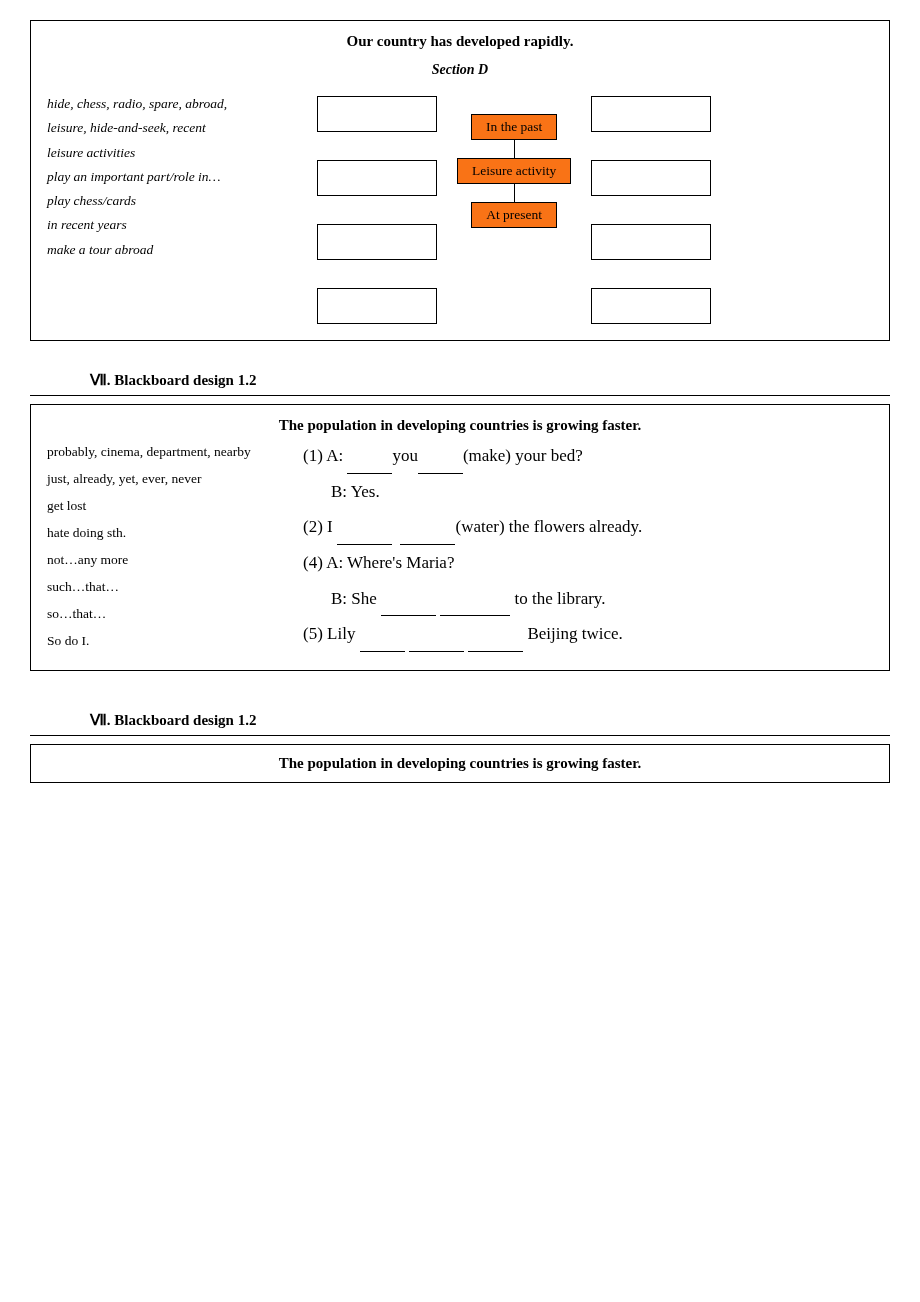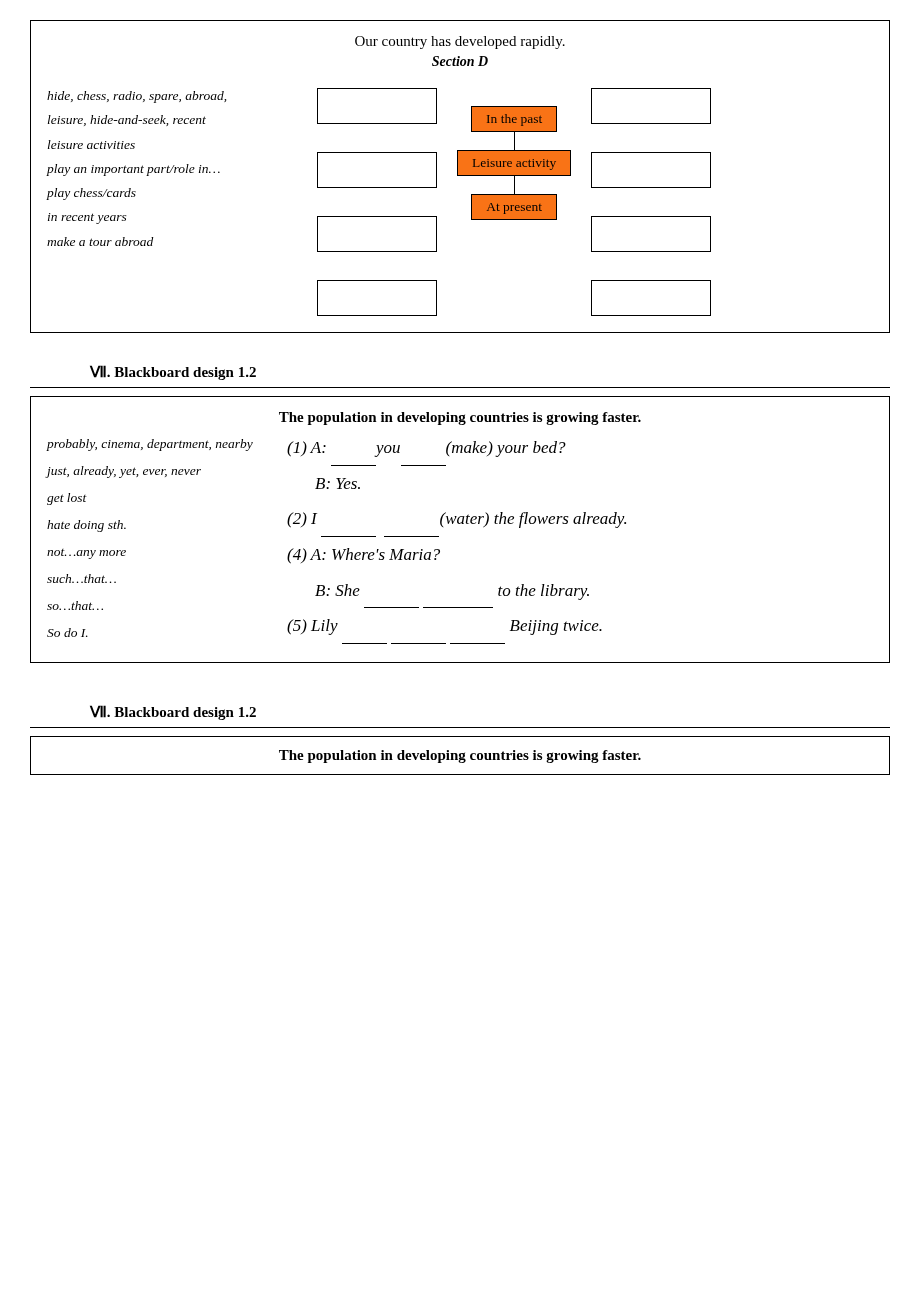--- a/index.html
+++ b/index.html
@@ -17,23 +17,23 @@
     }
 
     
     .board1 {
       border: 1px solid #000;
       padding: 12px 16px 16px 16px;
       margin-bottom: 30px;
     }
     .board-title {
       text-align: center;
-      font-weight: normal;
+      font-weight: bold;
       font-size: 15px;
-      margin-bottom: 4px;
+      margin-bottom: 12px;
     }
     .board-subtitle {
       text-align: center;
       font-weight: bold;
       font-size: 14px;
       margin-bottom: 14px;
       font-style: italic;
     }
     .board1-content {
       display: flex;
@@ -83,22 +83,21 @@
     }
     .board2-subtitle {
       text-align: center;
       font-weight: bold;
       font-size: 14px;
       margin-bottom: 12px;
     }
     .board2-content {
       display: flex;
       flex-direction: row;
-      gap: 20px;
-      font-style: italic;
+      gap: 36px;
     }
     .board2-left {
       width: 220px;
       flex-shrink: 0;
       font-size: 13.5px;
       line-height: 2.0;
     }
     .board2-right {
       flex: 1;
       font-size: 17px;

